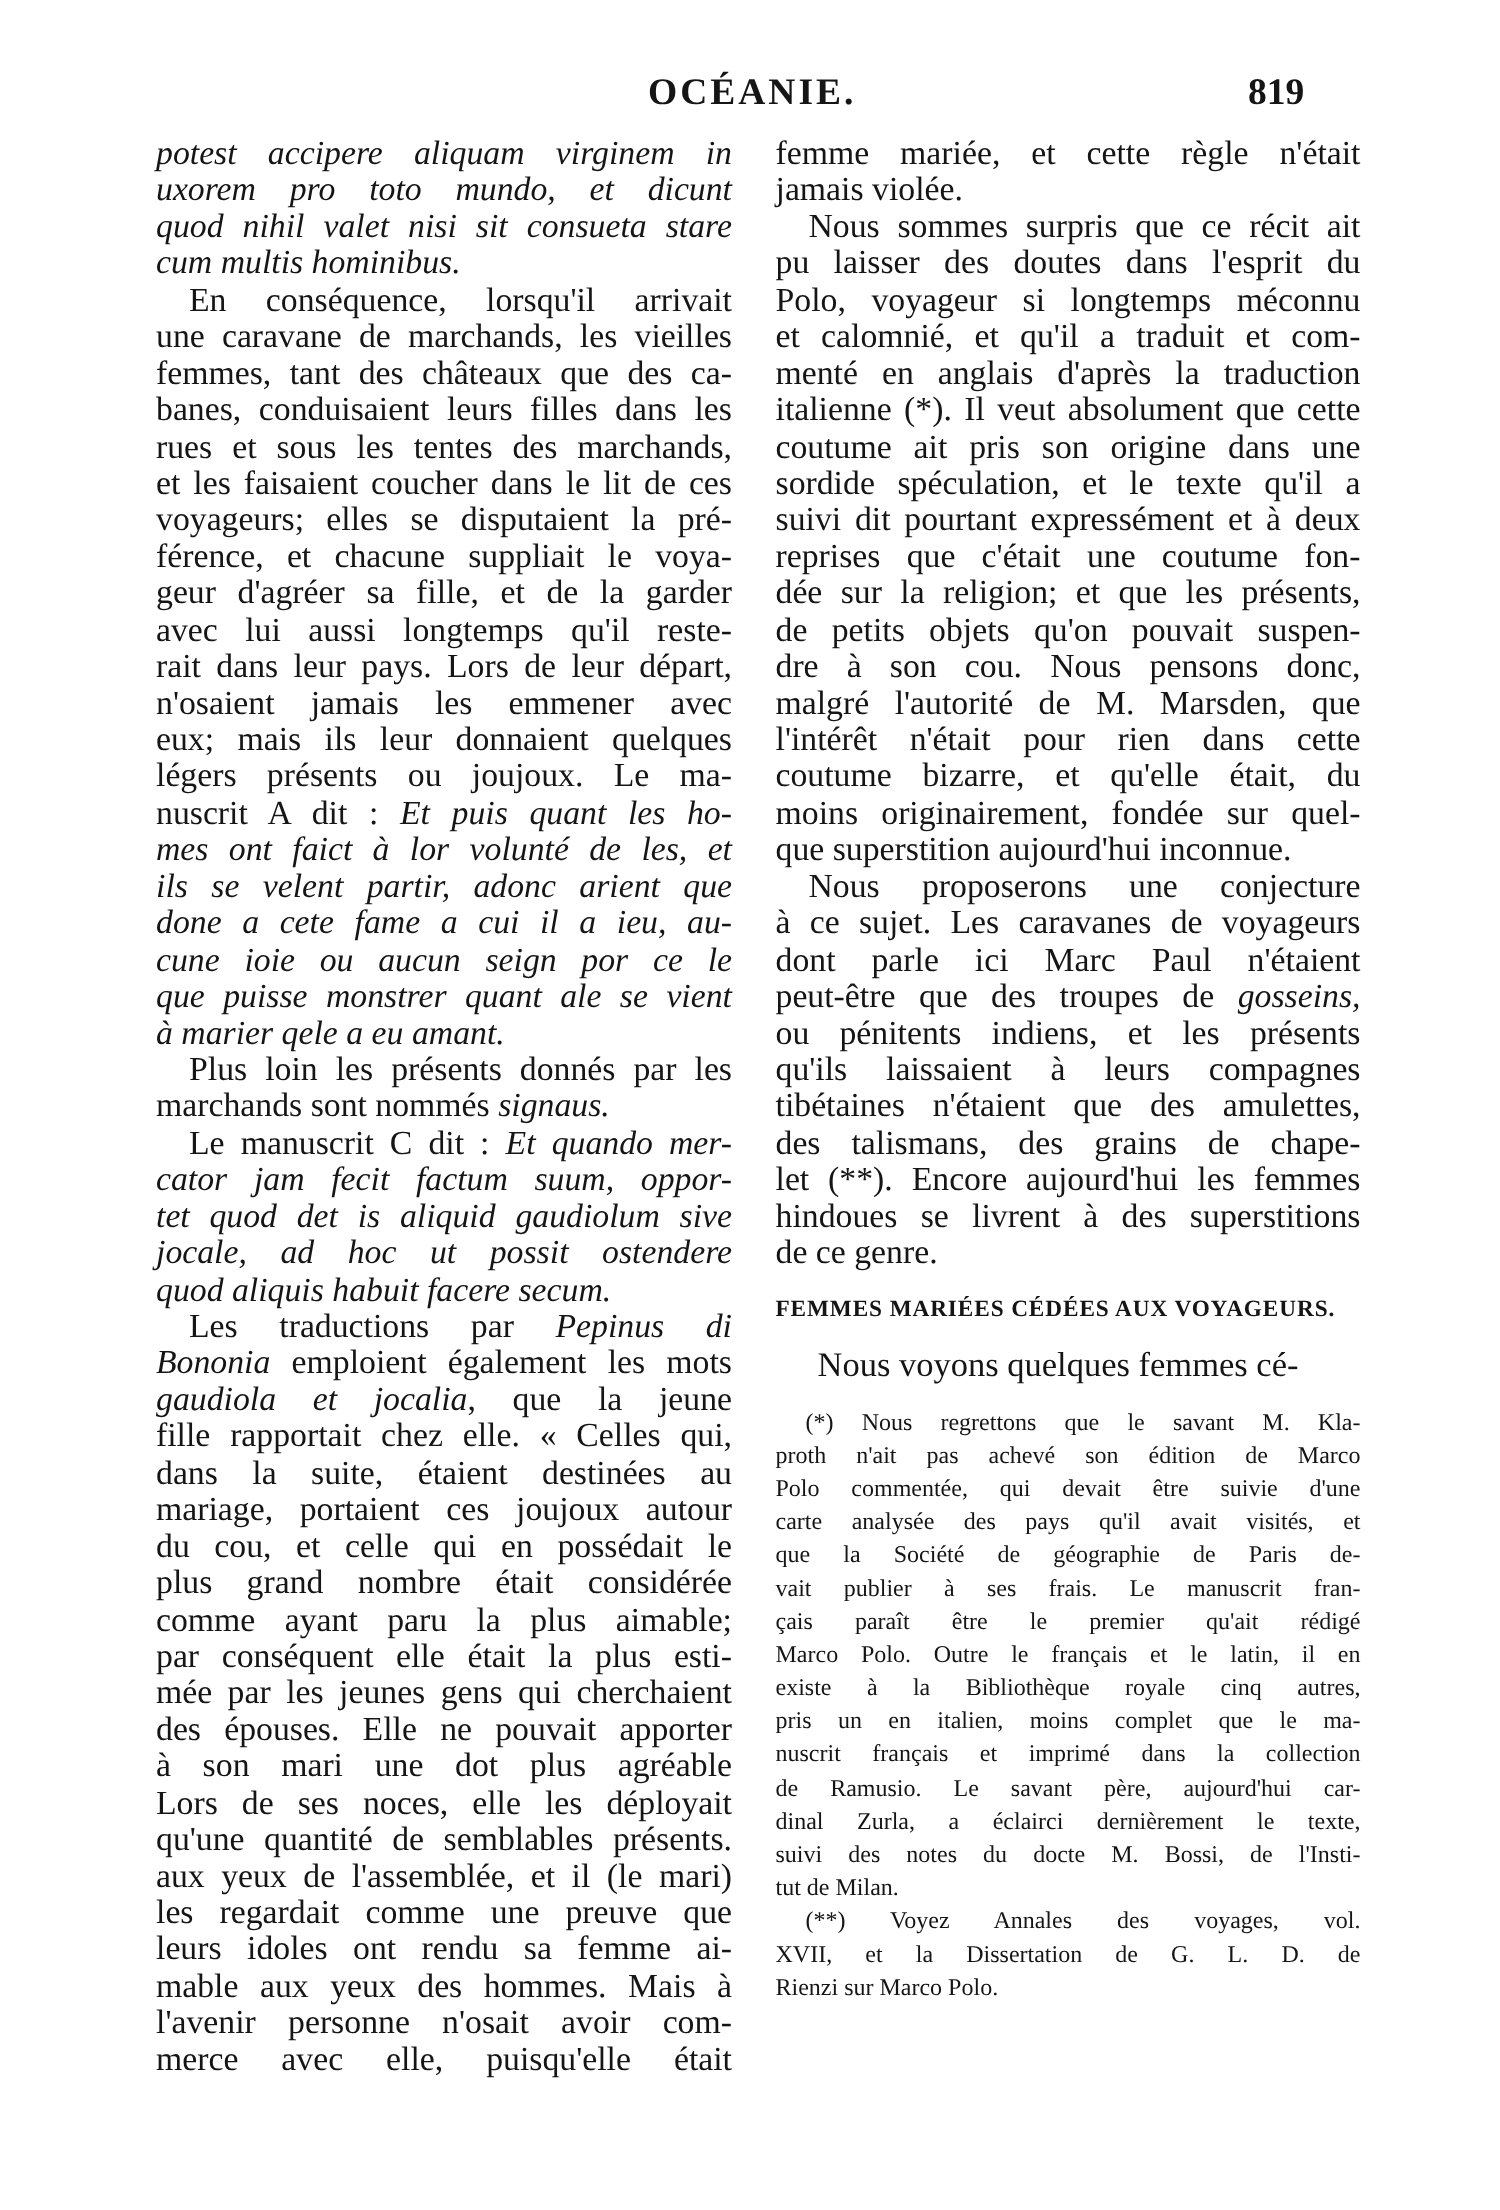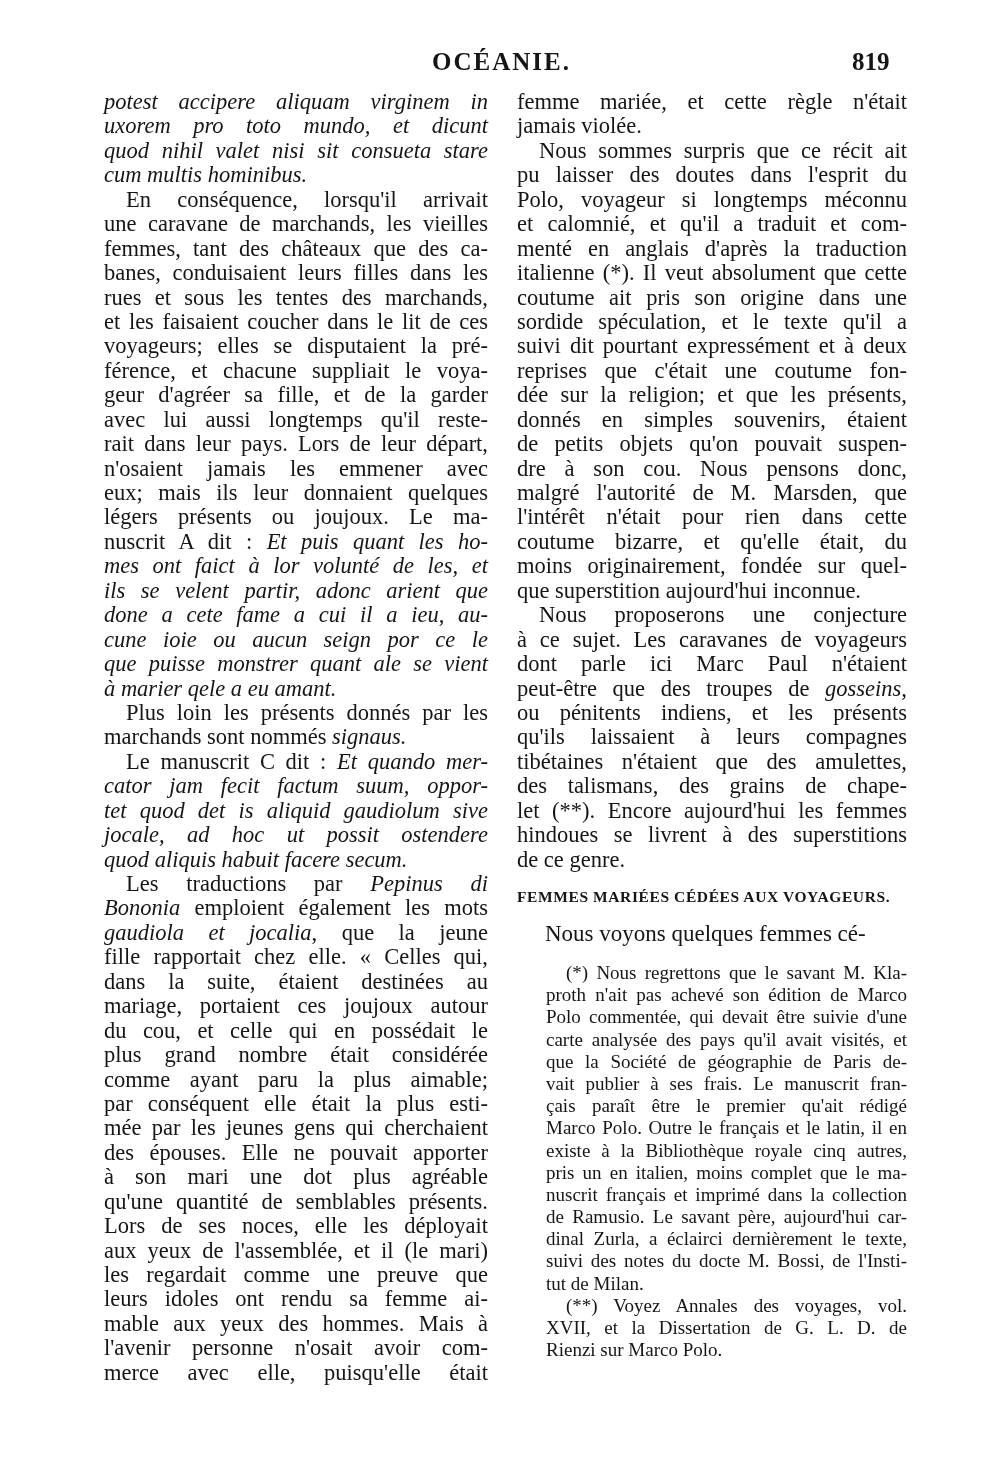--- a/index.html
+++ b/index.html
@@ -1,32 +1,32 @@
 <!DOCTYPE html>
 <html><head>
 <meta charset="utf-8">
 <style>
   html, body { margin: 0; padding: 0; background: #ffffff; }
   body { width: 1000px; height: 1473px; position: relative; overflow: hidden;
          font-family: "Liberation Serif", "DejaVu Serif", serif; color: #151515; }
   .header { position: absolute; top: 44px; left: 0; width: 836px; height: 40px; }
   .running-title { position: absolute; left: 432px; top: 4px; font-size: 25px; font-weight: bold; letter-spacing: 2px; }
-  .page-number { position: absolute; left: 852px; top: 4px; font-size: 25px; font-weight: bold; }
+  .page-number { position: absolute; left: 832px; top: 4px; font-size: 25px; font-weight: bold; }
   .col { position: absolute; top: 90px; }
   .col-left { left: 104px; width: 384px; }
   .col-right { left: 517px; width: 390px; }
   .line { display: block; height: 24.45px; line-height: 24.45px; font-size: 22.5px; white-space: nowrap;
           text-align: justify; text-align-last: justify; overflow: visible; }
   .line.last { text-align-last: left; }
   .line.indent { padding-left: 22px; }
   .it { font-style: italic; }
   .section-heading { display: block; font-size: 15.5px; font-weight: bold; letter-spacing: 0.6px; white-space: nowrap;
                      margin-top: 14px; margin-bottom: 10px; height: 22px; line-height: 22px; }
   .lead { display:block; font-size: 23px; height: 32px; line-height: 32px; padding-left: 28px; white-space: nowrap; margin-bottom: 12px; }
-  .fn .line { font-size: 19px; height: 22.2px; line-height: 22.2px; margin-left: 29px; }
+  .fn .line { font-size: 16px; height: 22.2px; line-height: 22.2px; }
   .fn .line.indent { padding-left: 20px; }
 </style>
 </head>
 <body>
 
 <div class="header">
   <span class="running-title">OCÉANIE.</span>
   <span class="page-number">819</span>
 </div>
 
@@ -69,22 +69,22 @@
     <span class="line">fille rapportait chez elle. « Celles qui,</span>
     <span class="line">dans la suite, étaient destinées au</span>
     <span class="line">mariage, portaient ces joujoux autour</span>
     <span class="line">du cou, et celle qui en possédait le</span>
     <span class="line">plus grand nombre était considérée</span>
     <span class="line">comme ayant paru la plus aimable;</span>
     <span class="line">par conséquent elle était la plus esti-</span>
     <span class="line">mée par les jeunes gens qui cherchaient</span>
     <span class="line">des épouses. Elle ne pouvait apporter</span>
     <span class="line">à son mari une dot plus agréable</span>
+    <span class="line">Lors de ses noces, elle les déployait</span>
     <span class="line">qu'une quantité de semblables présents.</span>
-    <span class="line">Lors de ses noces, elle les déployait</span>
     <span class="line">aux yeux de l'assemblée, et il (le mari)</span>
     <span class="line">les regardait comme une preuve que</span>
     <span class="line">leurs idoles ont rendu sa femme ai-</span>
     <span class="line">mable aux yeux des hommes. Mais à</span>
     <span class="line">l'avenir personne n'osait avoir com-</span>
     <span class="line">merce avec elle, puisqu'elle était</span>
   </div>
 
 <div class="col col-right">
   <div id="right-lines">
@@ -94,21 +94,20 @@
       <span class="line">pu laisser des doutes dans l'esprit du</span>
       <span class="line">Polo, voyageur si longtemps méconnu</span>
       <span class="line">et calomnié, et qu'il a traduit et com-</span>
       <span class="line">menté en anglais d'après la traduction</span>
       <span class="line">italienne (*). Il veut absolument que cette</span>
       <span class="line">coutume ait pris son origine dans une</span>
       <span class="line">sordide spéculation, et le texte qu'il a</span>
       <span class="line">suivi dit pourtant expressément et à deux</span>
       <span class="line">reprises que c'était une coutume fon-</span>
       <span class="line">dée sur la religion; et que les présents,</span>
-      <span class="line">donnés en simples souvenirs, étaient</span>
       <span class="line">de petits objets qu'on pouvait suspen-</span>
       <span class="line">dre à son cou. Nous pensons donc,</span>
       <span class="line">malgré l'autorité de M. Marsden, que</span>
       <span class="line">l'intérêt n'était pour rien dans cette</span>
       <span class="line">coutume bizarre, et qu'elle était, du</span>
       <span class="line">moins originairement, fondée sur quel-</span>
       <span class="line last">que superstition aujourd'hui inconnue.</span>
       <span class="line indent">Nous proposerons une conjecture</span>
       <span class="line">à ce sujet. Les caravanes de voyageurs</span>
       <span class="line">dont parle ici Marc Paul n'étaient</span>

